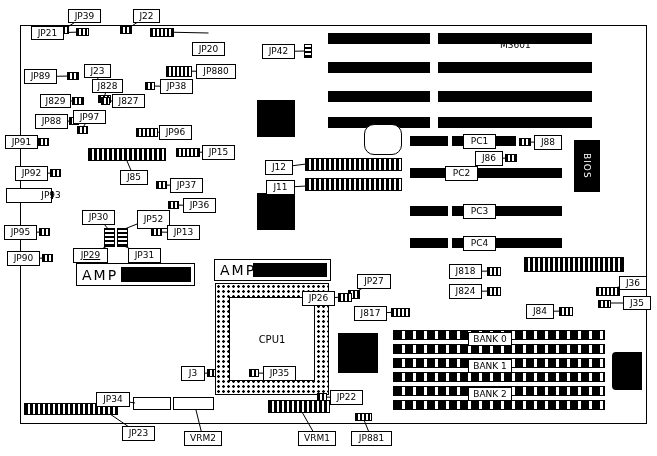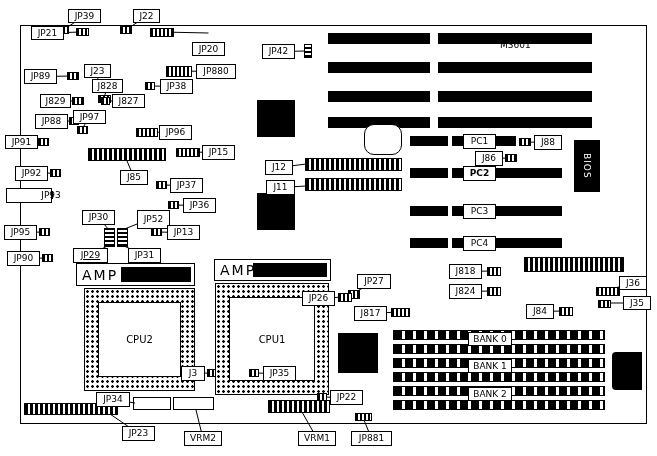--- a/index.html
+++ b/index.html
@@ -120,23 +120,20 @@
     <div class="striped" style="left: 24px; top: 403px; width: 94px; height: 12px;"></div>
     <div class="striped" style="left: 268px; top: 400px; width: 62px; height: 13px;"></div>
     <div class="chip" style="left: 257px; top: 100px; width: 38px; height: 37px;"></div>
     <div class="chip" style="left: 257px; top: 193px; width: 38px; height: 37px;"></div>
     <div class="chip" style="left: 338px; top: 333px; width: 40px; height: 40px;"></div>
     <div class="chip labeled" style="left: 574px; top: 140px; width: 26px; height: 52px;">BIOS</div>
     <div class="outline" style="left: 364px; top: 124px; width: 38px; height: 31px; border-radius: 10px;"></div>
     <div class="outline" style="left: 133px; top: 397px; width: 38px; height: 13px;"></div>
     <div class="outline" style="left: 173px; top: 397px; width: 41px; height: 13px;"></div>
     <div class="port" style="left: 612px; top: 352px; width: 30px; height: 38px;"></div>
-    <div class="socket" style="left: 84px; top: 288px; width: 111px; height: 103px;">
-      <div class="socket-inner">CPU2</div>
-    </div>
     <div class="socket" style="left: 215px; top: 283px; width: 114px; height: 112px;">
       <div class="socket-inner">CPU1</div>
     </div>
     <div class="module" style="left: 76px; top: 263px; width: 119px; height: 23px;">
       <span class="module-label">AMP</span>
       <div class="module-bar" style="left: 44px;"></div>
     </div>
     <div class="module" style="left: 214px; top: 259px; width: 117px; height: 22px;">
       <span class="module-label">AMP</span>
       <div class="module-bar" style="left: 38px;"></div>
@@ -209,21 +206,21 @@
     <div class="lbl" style="left: 4px; top: 225px; width: 33px; height: 15px;">JP95</div>
     <div class="lbl" style="left: 167px; top: 225px; width: 33px; height: 15px;">JP13</div>
     <div class="lbl" style="left: 73px; top: 248px; width: 35px; height: 15px; text-decoration: underline;">JP29</div>
     <div class="lbl" style="left: 128px; top: 248px; width: 33px; height: 15px;">JP31</div>
     <div class="lbl" style="left: 7px; top: 251px; width: 33px; height: 15px;">JP90</div>
     <div class="lbl" style="left: 265px; top: 160px; width: 28px; height: 15px;">J12</div>
     <div class="lbl" style="left: 266px; top: 180px; width: 29px; height: 15px;">J11</div>
     <div class="lbl" style="left: 463px; top: 134px; width: 33px; height: 15px;">PC1</div>
     <div class="lbl" style="left: 534px; top: 135px; width: 28px; height: 15px;">J88</div>
     <div class="lbl" style="left: 475px; top: 151px; width: 28px; height: 15px;">J86</div>
-    <div class="lbl" style="left: 463px; top: 166px; width: 33px; height: 15px; font-weight: bold;">PC2</div>
+    <div class="lbl" style="left: 445px; top: 166px; width: 33px; height: 15px;">PC2</div>
     <div class="lbl" style="left: 463px; top: 204px; width: 33px; height: 15px;">PC3</div>
     <div class="lbl" style="left: 463px; top: 236px; width: 33px; height: 15px;">PC4</div>
     <div class="lbl" style="left: 449px; top: 264px; width: 33px; height: 15px;">J818</div>
     <div class="lbl" style="left: 449px; top: 284px; width: 33px; height: 15px;">J824</div>
     <div class="lbl" style="left: 526px; top: 304px; width: 28px; height: 15px;">J84</div>
     <div class="lbl" style="left: 357px; top: 274px; width: 34px; height: 15px;">JP27</div>
     <div class="lbl" style="left: 302px; top: 291px; width: 33px; height: 15px;">JP26</div>
     <div class="lbl" style="left: 354px; top: 306px; width: 33px; height: 15px;">J817</div>
     <div class="lbl" style="left: 619px; top: 276px; width: 28px; height: 14px;">J36</div>
     <div class="lbl" style="left: 623px; top: 296px; width: 28px; height: 14px;">J35</div>

